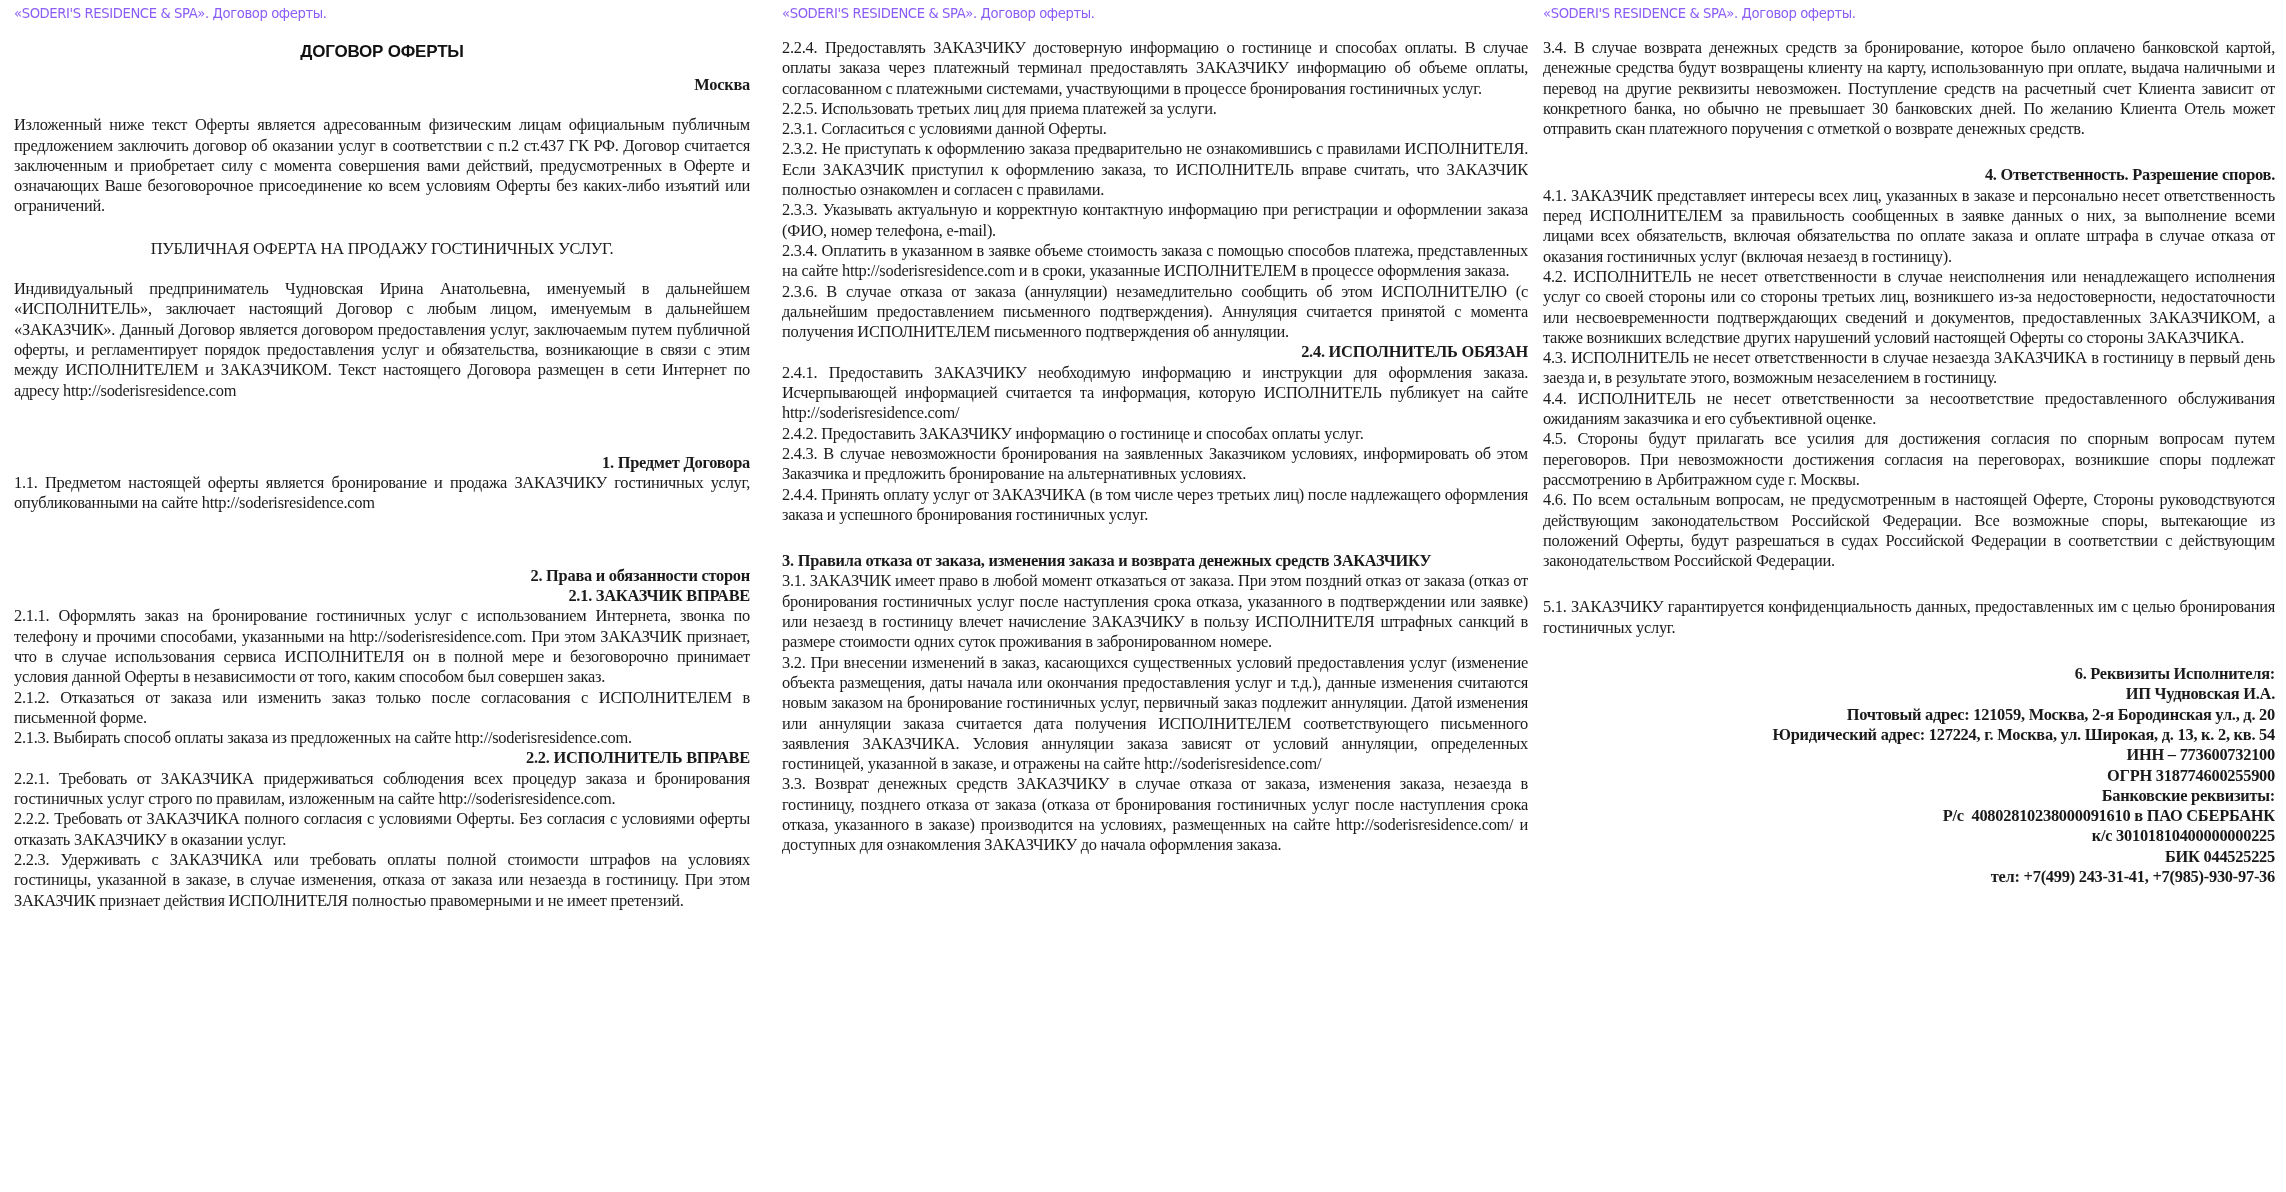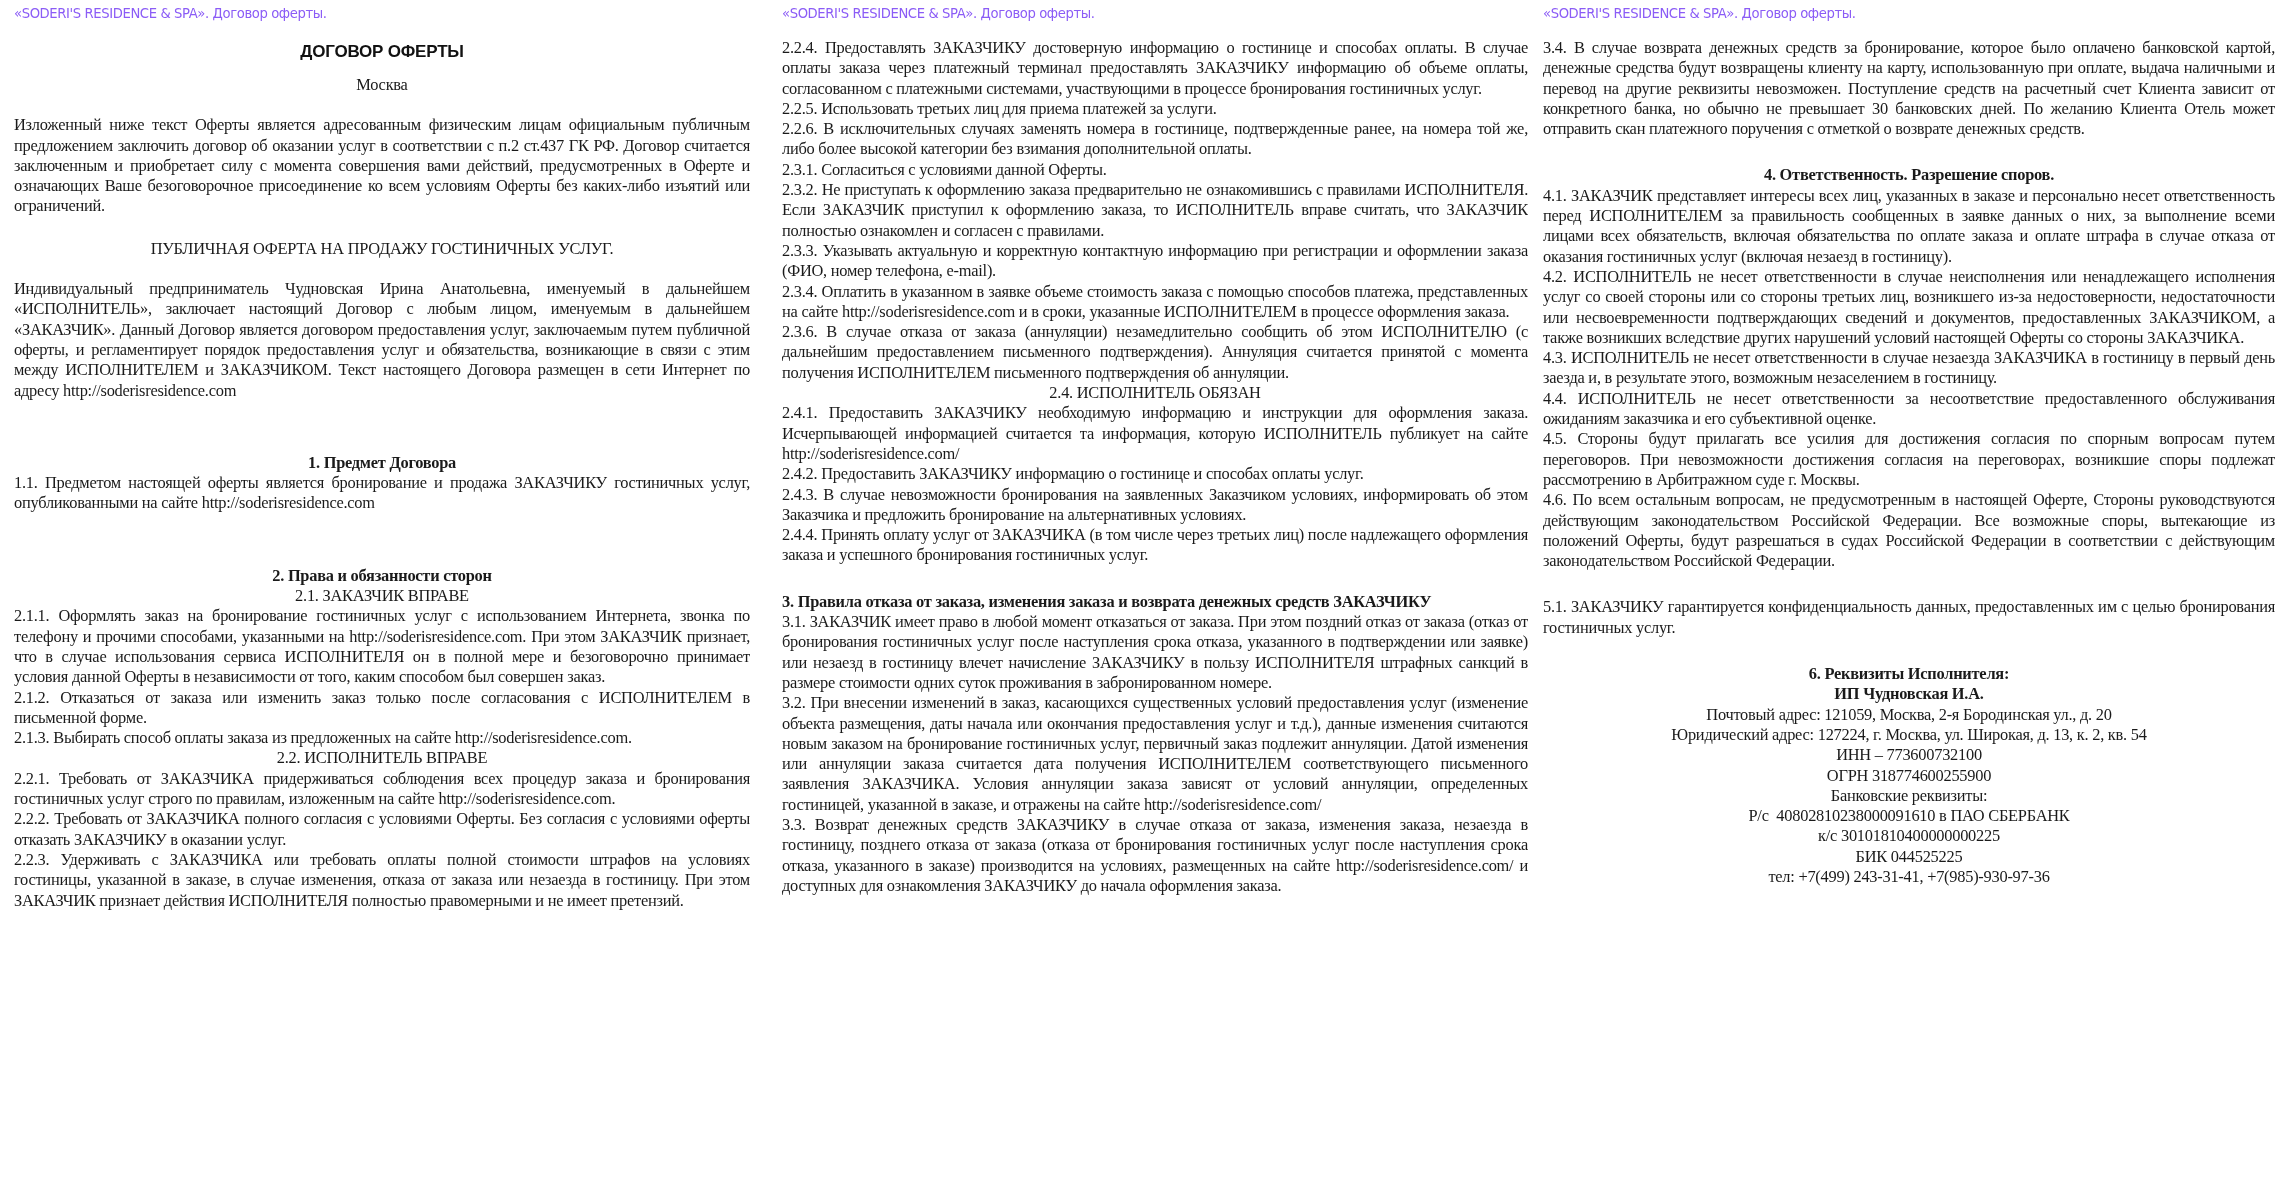--- a/index.html
+++ b/index.html
@@ -15,21 +15,21 @@
   }
   .p {
     font-family:"Liberation Serif", serif;
     font-size:16.4px; line-height:20.3px;
     text-align:justify; margin:0; color:#1a1a1a;
     letter-spacing:-0.25px;
   }
   .title { font-family:Liberation Sans, sans-serif; font-weight:bold; font-size:17px; text-align:center; margin-top:16px; margin-bottom:0; letter-spacing:-0.2px;}
   .center { text-align:center; }
   .h { font-weight:bold; }
-  .left { text-align:center; }
+  .left { text-align:right;font-weight:bold; }
   .gap-s { height:13px; }
   .gap-m { height:20px; }
   .gap-l { height:52px; }
 </style>
 </head>
 <body>
 
 <div class="col" id="col1">
   <div class="running-header">«SODERI'S RESIDENCE &amp; SPA».  Договор оферты.</div>
   <div class="title">ДОГОВОР ОФЕРТЫ</div>
@@ -54,21 +54,20 @@
   <p class="p">2.2.1. Требовать от ЗАКАЗЧИКА придерживаться соблюдения всех процедур заказа и бронирования гостиничных услуг строго по правилам, изложенным на сайте http://soderisresidence.com.</p>
   <p class="p">2.2.2. Требовать от ЗАКАЗЧИКА полного согласия с условиями Оферты. Без согласия с условиями оферты отказать ЗАКАЗЧИКУ в оказании услуг.</p>
   <p class="p">2.2.3. Удерживать с ЗАКАЗЧИКА или требовать оплаты полной стоимости штрафов на условиях гостиницы, указанной в заказе, в случае изменения, отказа от заказа или незаезда в гостиницу. При этом ЗАКАЗЧИК признает действия ИСПОЛНИТЕЛЯ полностью правомерными и не имеет претензий.</p>
 </div>
 
 <div class="col" id="col2">
   <div class="running-header">«SODERI'S RESIDENCE &amp; SPA».  Договор оферты.</div>
   <div style="height:12px"></div>
   <p class="p">2.2.4. Предоставлять ЗАКАЗЧИКУ достоверную информацию о гостинице и способах оплаты. В случае оплаты заказа через платежный терминал предоставлять ЗАКАЗЧИКУ информацию об объеме оплаты, согласованном с платежными системами, участвующими в процессе бронирования гостиничных услуг.</p>
   <p class="p">2.2.5. Использовать третьих лиц для приема платежей за услуги.</p>
-  <p class="p">2.2.6. В исключительных случаях заменять номера в гостинице, подтвержденные ранее, на номера той же, либо более высокой категории без взимания дополнительной оплаты.</p>
   <p class="p">2.3.1. Согласиться с условиями данной Оферты.</p>
   <p class="p">2.3.2. Не приступать к оформлению заказа предварительно не ознакомившись с правилами ИСПОЛНИТЕЛЯ. Если ЗАКАЗЧИК приступил к оформлению заказа, то ИСПОЛНИТЕЛЬ вправе считать, что ЗАКАЗЧИК полностью ознакомлен и согласен с правилами.</p>
   <p class="p">2.3.3. Указывать актуальную и корректную контактную информацию при регистрации и оформлении заказа (ФИО, номер телефона, e-mail).</p>
   <p class="p">2.3.4. Оплатить в указанном в заявке объеме стоимость заказа с помощью способов платежа, представленных на сайте http://soderisresidence.com и в сроки, указанные ИСПОЛНИТЕЛЕМ в процессе оформления заказа.</p>
   <p class="p">2.3.6. В случае отказа от заказа (аннуляции) незамедлительно сообщить об этом ИСПОЛНИТЕЛЮ (с дальнейшим предоставлением письменного подтверждения). Аннуляция считается принятой с момента получения ИСПОЛНИТЕЛЕМ письменного подтверждения об аннуляции.</p>
   <p class="p left">2.4. ИСПОЛНИТЕЛЬ ОБЯЗАН</p>
   <p class="p">2.4.1. Предоставить ЗАКАЗЧИКУ необходимую информацию и инструкции для оформления заказа. Исчерпывающей информацией считается та информация, которую ИСПОЛНИТЕЛЬ публикует на сайте http://soderisresidence.com/</p>
   <p class="p">2.4.2. Предоставить ЗАКАЗЧИКУ информацию о гостинице и способах оплаты услуг.</p>
   <p class="p">2.4.3. В случае невозможности бронирования на заявленных Заказчиком условиях, информировать об этом Заказчика и предложить бронирование на альтернативных условиях.</p>
   <p class="p">2.4.4. Принять оплату услуг от ЗАКАЗЧИКА (в том числе через третьих лиц) после надлежащего оформления заказа и успешного бронирования гостиничных услуг.</p>

